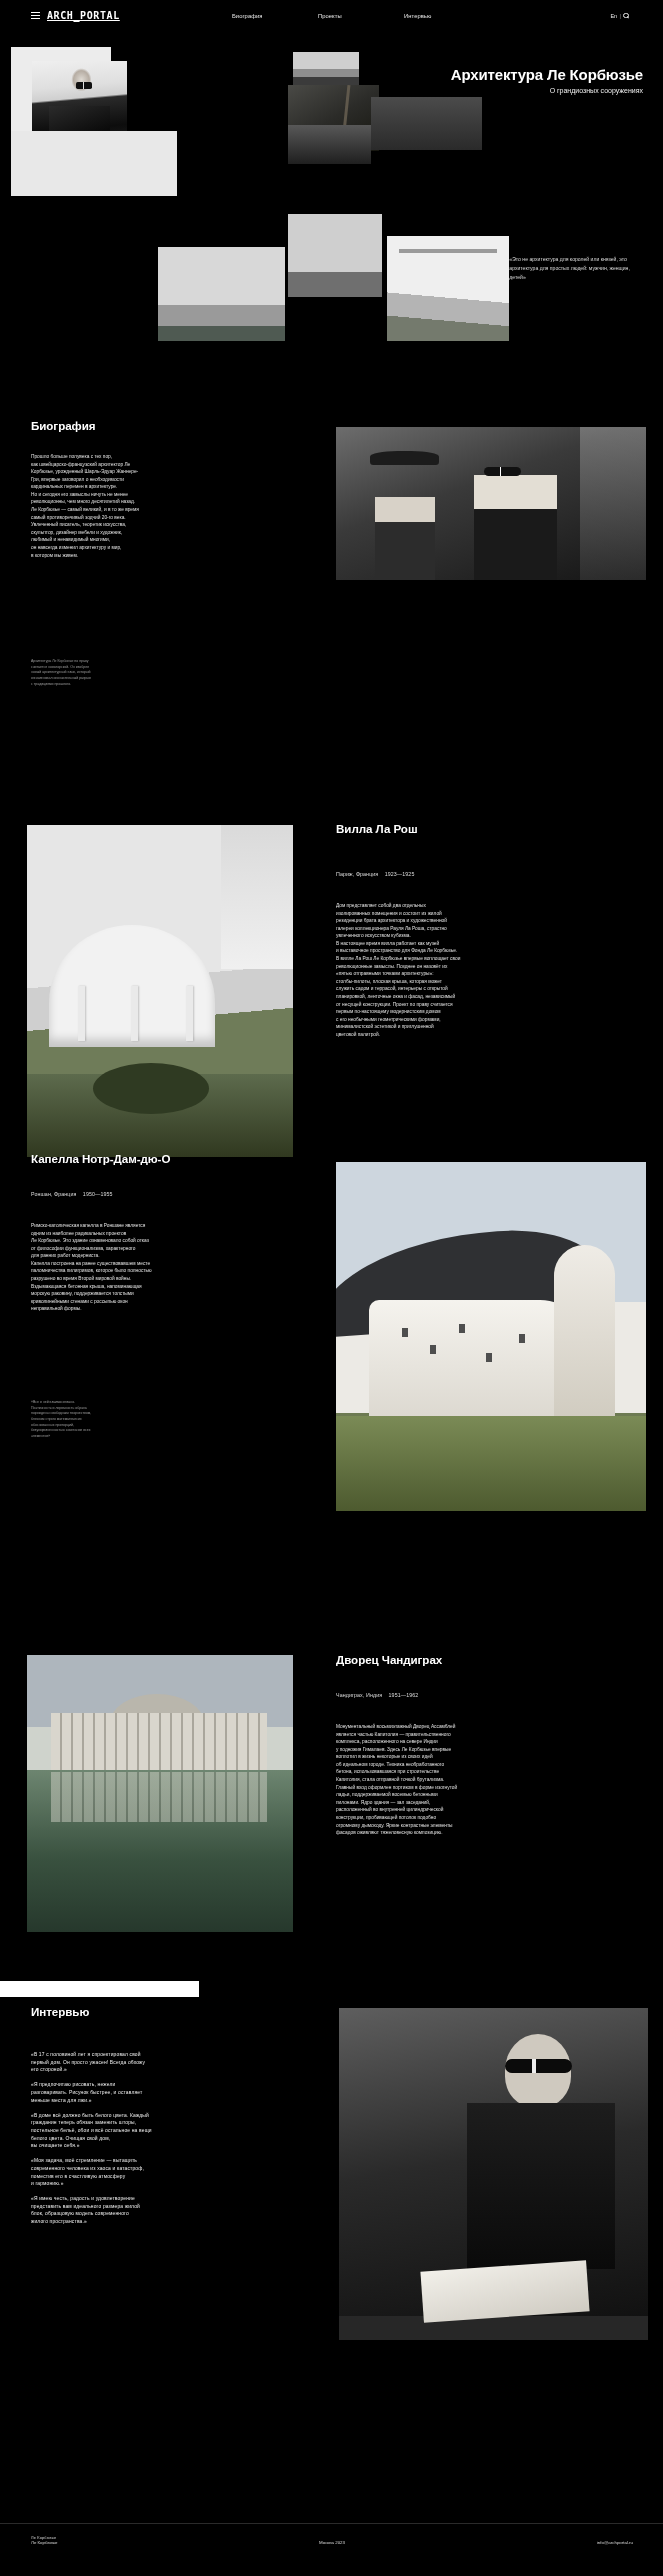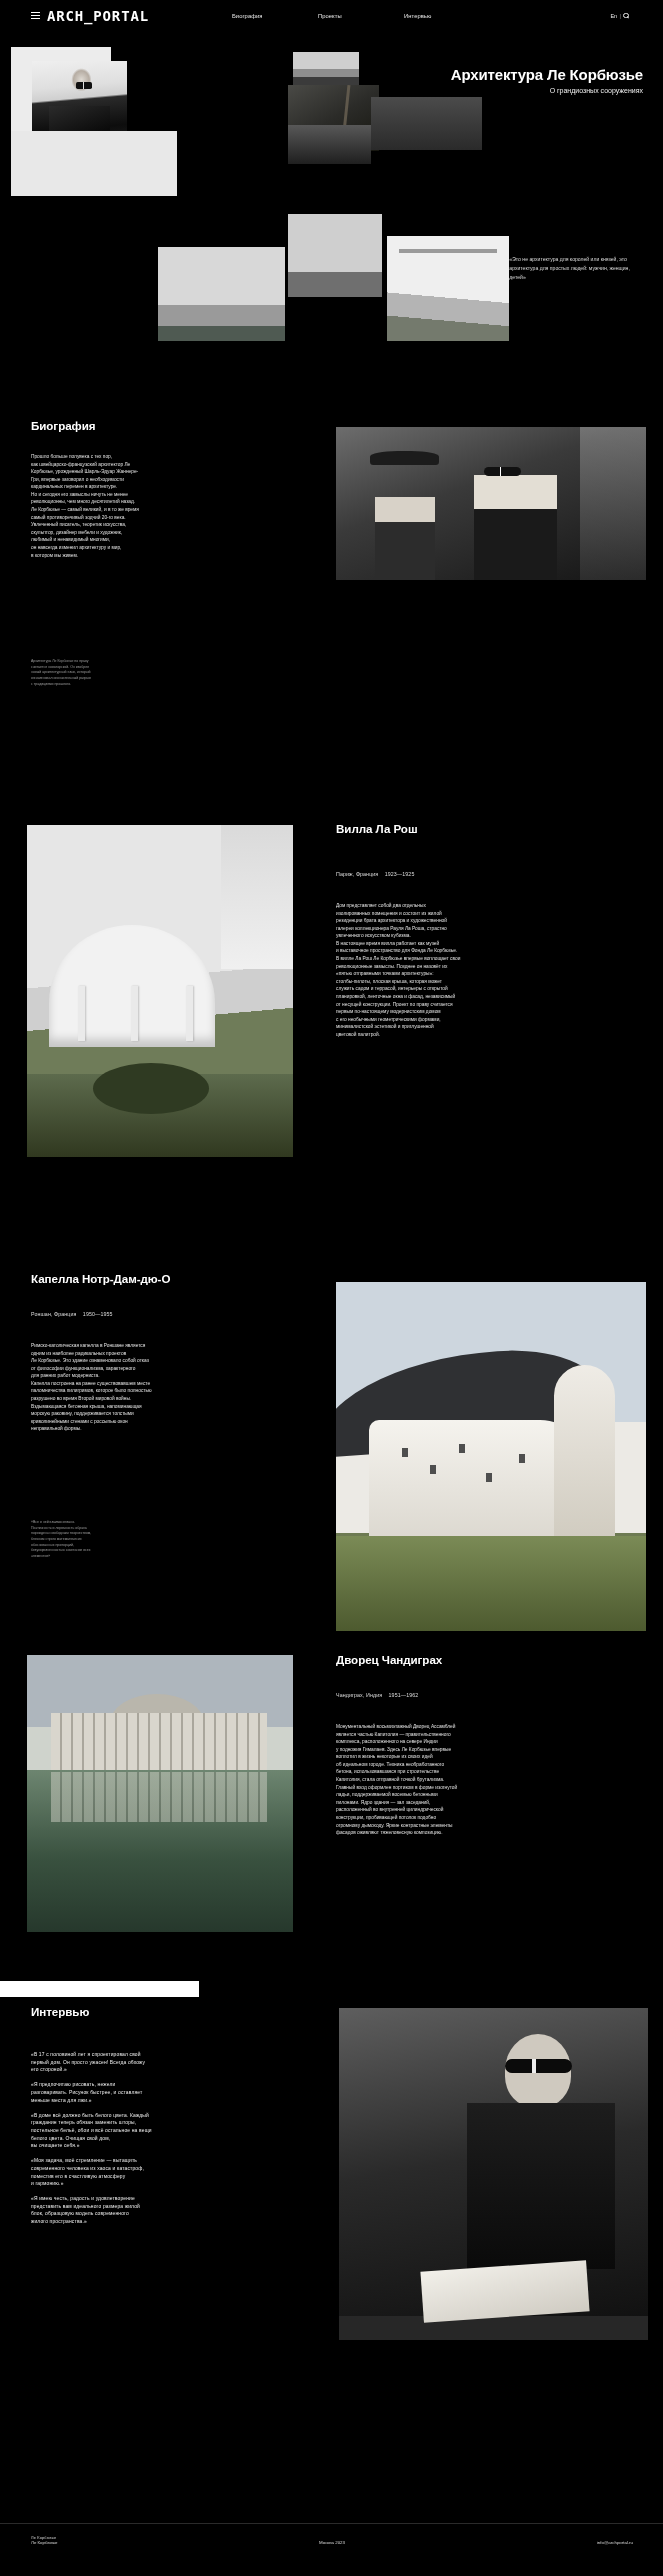--- a/index.html
+++ b/index.html
@@ -17,21 +17,21 @@
   
   .header{
     position:absolute; top:0; left:0; width:664px; height:31px;
     display:flex; align-items:center;
   }
   .brand-wrap{ display:flex; align-items:center; gap:6.6px; margin-left:31px; }
   .burger{ display:flex; flex-direction:column; justify-content:space-between; width:9.4px; height:6.6px; cursor:pointer;}
   .burger span{ display:block; height:0.9px; background:#fff; width:100%; }
   .brand{
     font-family:"DejaVu Sans Mono", monospace;
-    font-weight:700; font-size:14px; letter-spacing:.06em; color:#fff;
+    font-weight:700; font-size:10px; letter-spacing:.06em; color:#fff;text-decoration:underline;
   }
   .nav{ display:flex; align-items:center; position:absolute; left:232px; top:0; height:31px; }
   .nav a{
     color:#e9e9e9; font-size:5.8px; text-decoration:none; letter-spacing:.01em;
     width:86px; display:inline-block; text-align:left;
   }
   .lang{ position:absolute; right:35px; top:0; height:31px; display:flex; align-items:center; gap:2.2px; font-size:5.5px; color:#e9e9e9; }
   .lang .sep{ opacity:.55; }
   .search-ico{ width:6px; height:6px; display:inline-block; position:relative; }
   .search-ico::before{ content:""; position:absolute; width:3.9px; height:3.9px; border:0.7px solid #e9e9e9; border-radius:50%; top:0; left:0;}
@@ -134,21 +134,21 @@
   .villa-photo .pillar{ position:absolute; width:7.2px; background:#eaeaea; bottom:116px; height:55px; box-shadow:1.1px 0 1.7px rgba(0,0,0,.2);}
   .villa-photo .pillar.a{ left:51px;} .villa-photo .pillar.b{ left:104px;} .villa-photo .pillar.c{ left:159px;}
   .villa-photo .shrub{ position:absolute; left:0; bottom:0; width:100%; height:83px; background:linear-gradient(180deg,#5d6b4d,#30381f);}
   .villa-photo .bush{ position:absolute; left:66px; bottom:43px; width:116px; height:51px; border-radius:50%; background:#2f3a22;}
   .villa-photo .sky{ position:absolute; right:0; top:0; width:72px; height:144px; background:linear-gradient(180deg,#dadada,#f0f0f0); }
   .villa h2{ position:absolute; left:336px; top:31px; }
   .villa .meta{ position:absolute; left:336px; top:80px; }
   .villa .p1{ position:absolute; left:336px; top:111px; width:277px; }
 
   
-  .chapel{ position:absolute; top:1260px; left:0; width:661px; height:398px; }
+  .chapel{ position:absolute; top:1140px; left:0; width:661px; height:398px; }
   .chapel h2{ position:absolute; left:31px; top:12px; }
   .chapel .meta{ position:absolute; left:31px; top:51px; }
   .chapel .p1{ position:absolute; left:31px; top:82px; width:277px; }
   .chapel .note{ position:absolute; left:31px; top:260px; width:155px; }
   .chapel-photo{
     position:absolute; left:336px; top:22px; width:310px; height:349px;
     background:linear-gradient(180deg,#cdd6de 0 40%, #eceae5 40% 72%, #6d7a52 72% 100%);
     overflow:hidden;
   }
   .chapel-photo .roof{

